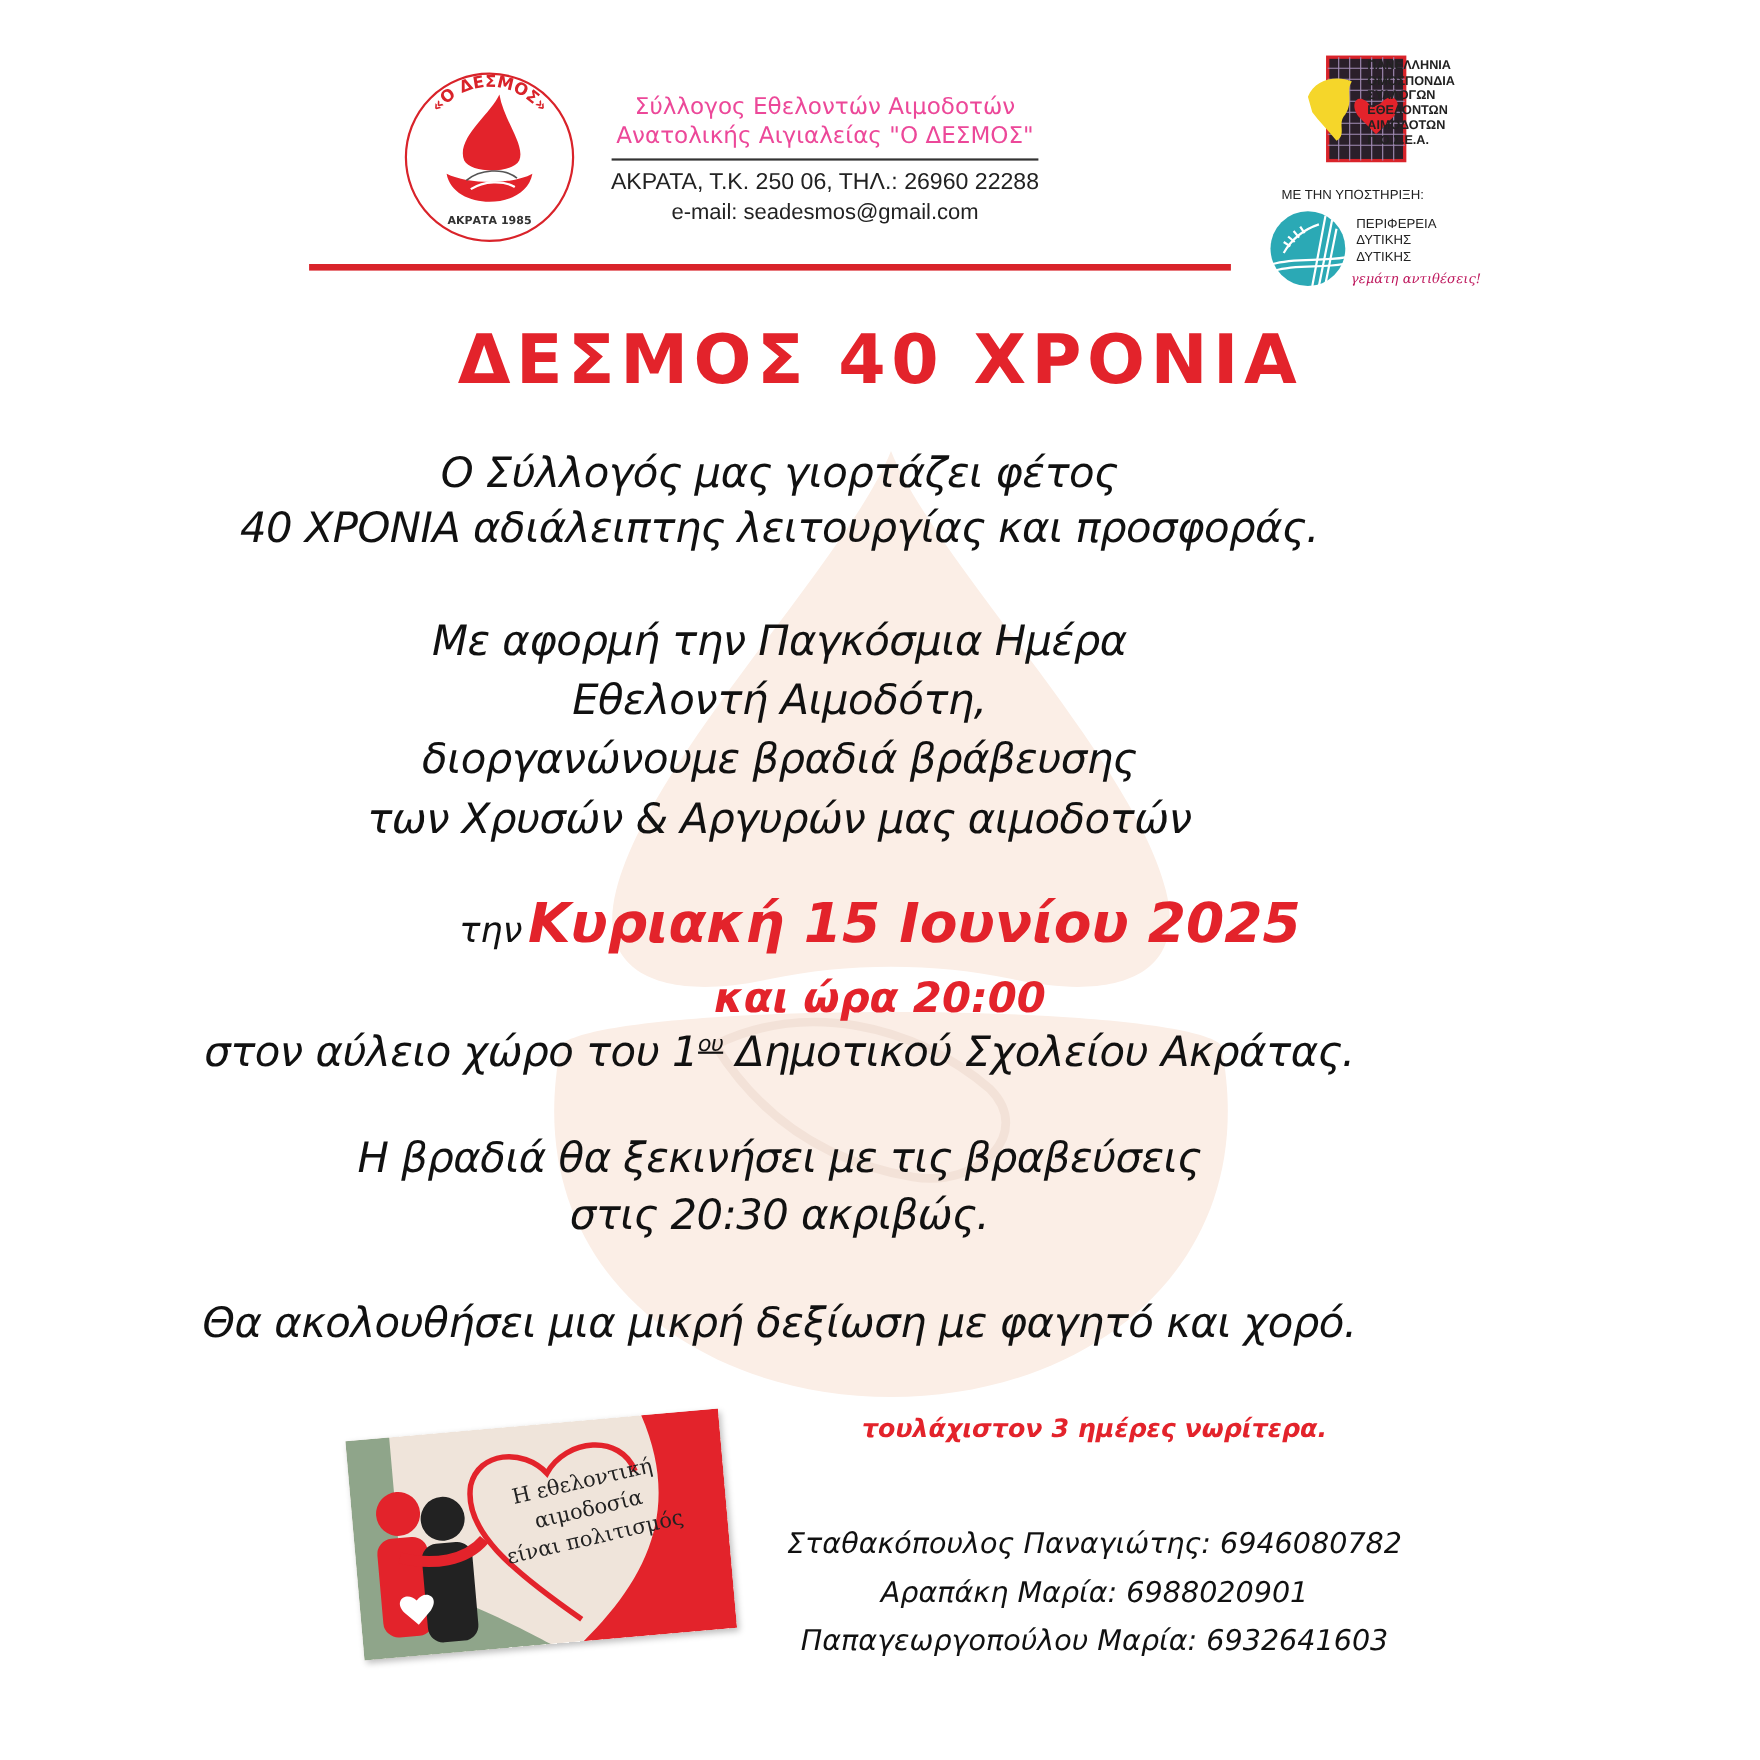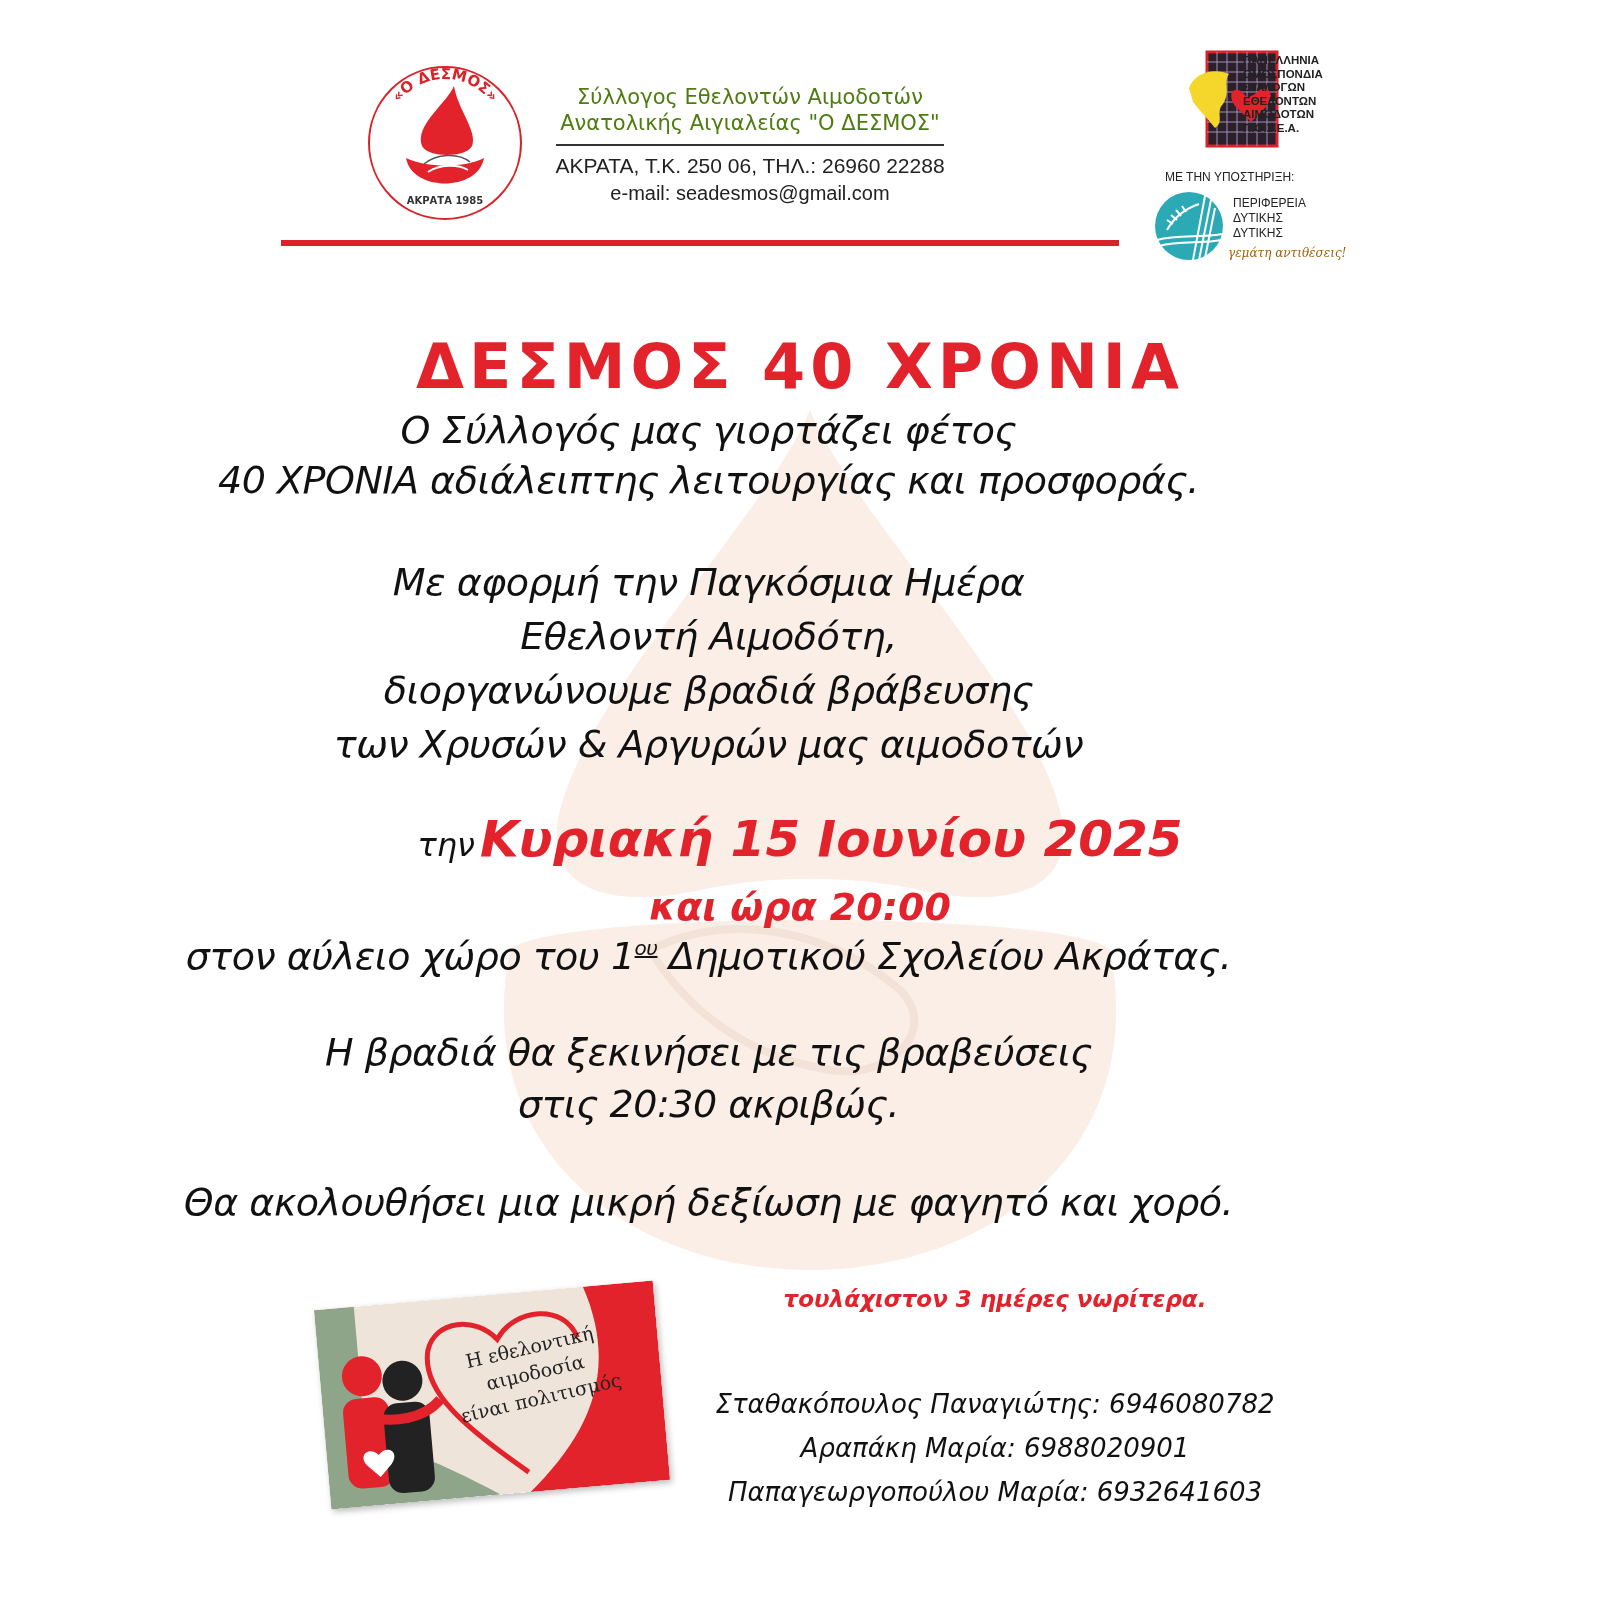--- a/index.html
+++ b/index.html
@@ -2,34 +2,34 @@
 <html><head>
 <meta charset="utf-8">
 <style>
   html, body { margin: 0; padding: 0; background: #ffffff; }
   body { width: 1600px; height: 1600px; position: relative; overflow: hidden; font-family: "DejaVu Sans", sans-serif; color: #111; }
 
   .watermark { position: absolute; left: 470px; top: 390px; width: 680px; height: 900px; z-index: 0; }
 
   .header-logo { position: absolute; left: 366px; top: 64px; width: 158px; height: 158px; z-index: 2; }
   .org-block { position: absolute; left: 548px; top: 84px; width: 404px; text-align: center; z-index: 2; }
-  .org-name { font-family: "DejaVu Sans", sans-serif; font-size: 21px; line-height: 26px; color: #4d7c0f; }
+  .org-name { font-family: "DejaVu Sans", sans-serif; font-size: 21px; line-height: 26px; color: #ec4899; }
   .org-rule { height: 2px; background: #333; margin: 8px 8px 6px 8px; }
   .org-address { font-family: "Liberation Sans", sans-serif; font-size: 21px; line-height: 28px; color: #222; }
   .org-email { font-family: "Liberation Sans", sans-serif; font-size: 20px; line-height: 26px; color: #222; }
   .header-rule { position: absolute; left: 281px; top: 240px; width: 838px; height: 6px; background: #d9232a; z-index: 2; }
 
   .posea { position: absolute; left: 1130px; top: 48px; width: 220px; height: 110px; z-index: 2; }
   .posea-text { position: absolute; left: 1243px; top: 54px; font-family: "Liberation Sans", sans-serif; font-weight: bold; font-size: 11.5px; line-height: 13.5px; color: #222; z-index: 2; }
   .support-label { position: absolute; left: 1165px; top: 170px; font-family: "Liberation Sans", sans-serif; font-size: 12px; color: #222; z-index: 2; }
   .region-logo { position: absolute; left: 1153px; top: 190px; width: 72px; height: 72px; z-index: 2; }
   .region-text { position: absolute; left: 1233px; top: 196px; font-family: "Liberation Sans", sans-serif; font-size: 12px; line-height: 15px; color: #222; z-index: 2; }
-  .region-slogan { position: absolute; left: 1228px; top: 246px; font-family: "DejaVu Serif", serif; font-style: italic; font-size: 12px; color: #a16207; z-index: 2; }
+  .region-slogan { position: absolute; left: 1228px; top: 246px; font-family: "DejaVu Serif", serif; font-style: italic; font-size: 12px; color: #be185d; z-index: 2; }
 
-  .title { position: absolute; left: 0; width: 1600px; top: 290px; text-align: center; font-family: "DejaVu Sans", sans-serif; font-weight: bold; font-size: 62px; letter-spacing: 5px; color: #e3232b; z-index: 2; margin-top: 40px; }
+  .title { position: absolute; left: 0; width: 1600px; top: 290px; text-align: center; font-family: "DejaVu Sans", sans-serif; font-weight: bold; font-size: 62px; letter-spacing: 5px; color: #e3232b; z-index: 2; }
 
   .body-line { position: absolute; left: 0; width: 1417px; text-align: center; font-family: "DejaVu Sans", sans-serif; font-style: italic; font-size: 38px; color: #111; z-index: 2; letter-spacing: -0.5px; }
   .date-line { position: absolute; left: 0; width: 1600px; top: 810px; text-align: center; z-index: 2; }
   .date-prefix { font-family: "DejaVu Sans", sans-serif; font-style: italic; font-size: 32px; color: #111; }
   .date-main { font-family: "DejaVu Sans", sans-serif; font-style: italic; font-weight: bold; font-size: 50px; color: #e3232b; }
   .time-line { position: absolute; left: 0; width: 1600px; top: 885px; text-align: center; font-family: "DejaVu Sans", sans-serif; font-style: italic; font-weight: bold; font-size: 38px; color: #e3232b; z-index: 2; }
   .sup-ord { font-size: 20px; vertical-align: 14px; text-decoration: underline; }
 
   .banner { position: absolute; left: 322px; top: 1295px; width: 340px; height: 200px; transform: rotate(-5deg); transform-origin: center; z-index: 2; box-shadow: 2px 3px 6px rgba(0,0,0,0.25); overflow: hidden; }
   .banner svg { position: absolute; left: 0; top: 0; }

